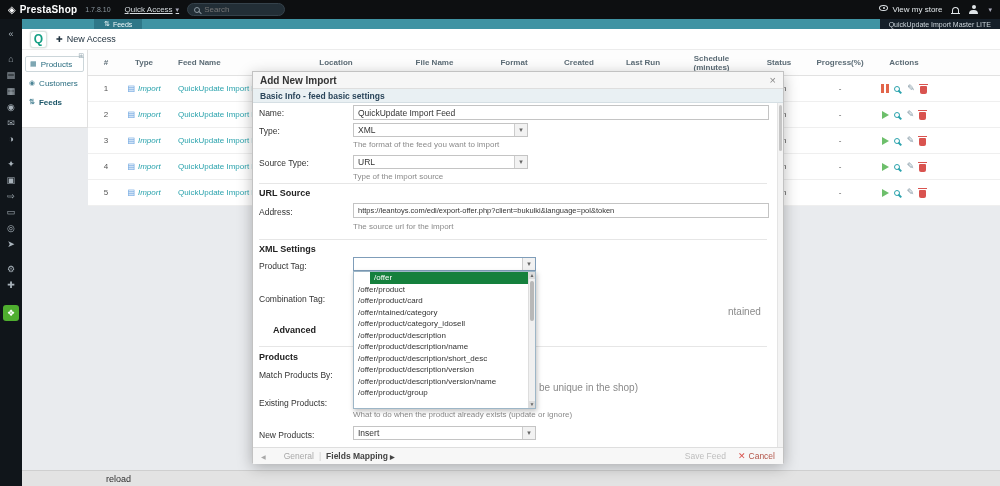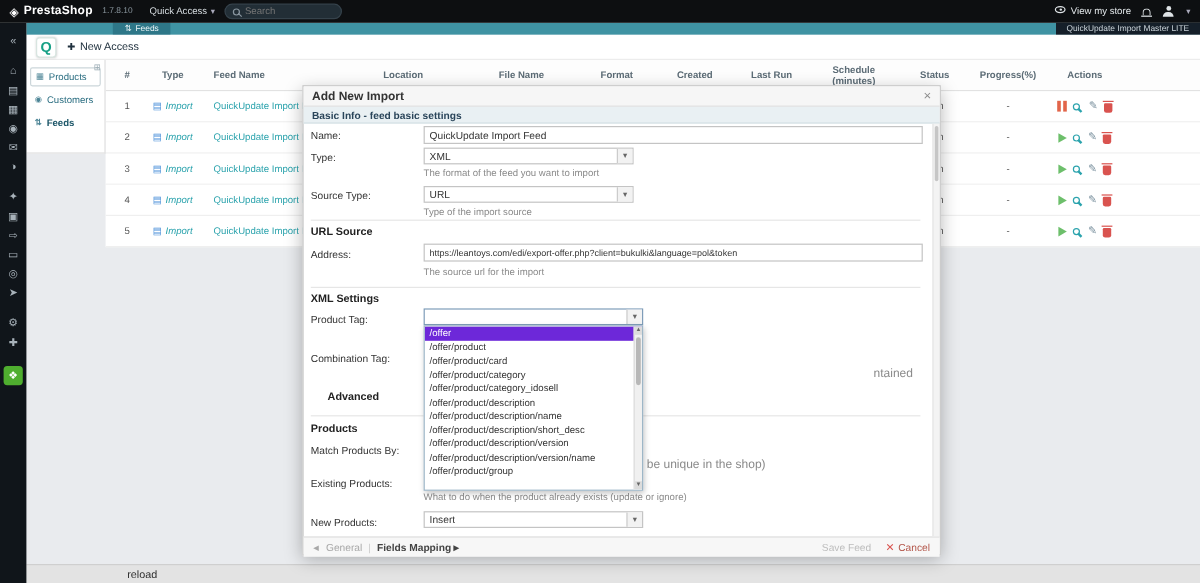--- a/index.html
+++ b/index.html
@@ -6,21 +6,21 @@
   html,body { width:1000px; height:486px; }
   body { position:relative; font-family:"Liberation Sans", sans-serif; background:#e9ebee; overflow:hidden; }
 
   
   .topbar { position:absolute; left:0; top:0; width:1000px; height:19px; background:#0d0f11;
             display:flex; align-items:center; padding:0 8px; gap:8px; z-index:30; }
   .brand { display:flex; align-items:center; gap:4px; }
   .brand-logo { color:#fff; font-size:10px; }
   .brand-name { color:#fff; font-weight:bold; font-size:10px; letter-spacing:.2px; }
   .version { color:#8c98a0; font-size:7px; margin-right:6px; }
-  .quick-access { color:#d7dde1; font-size:8px; display:flex; gap:3px; align-items:center; cursor:pointer; }
+  .quick-access { color:#d7dde1; font-size:8px; display:flex; gap:3px; align-items:center; cursor:pointer;text-decoration:underline; }
   .caret { font-size:7px; color:#aab; }
   .search-pill { width:98px; height:13px; border-radius:7px; background:#222e36; border:1px solid #35424b;
                  display:flex; align-items:center; gap:4px; padding:0 6px; }
   .ic-mag { width:6px; height:6px; border:1px solid #8a97a0; border-radius:50%; position:relative; flex-shrink:0; }
   .ic-mag::after { content:""; position:absolute; width:4px; height:1px; background:#8a97a0;
                    transform:rotate(45deg); right:-3px; bottom:-1px; }
   .search-pill input { flex:1; background:transparent; border:none; outline:none; color:#aeb9c0; font-size:8px;
                        font-family:"Liberation Sans", sans-serif; }
   .topbar-right { margin-left:auto; display:flex; align-items:center; gap:10px; color:#e2e7ea; font-size:8px; }
   .view-store { display:flex; align-items:flex-start; gap:4px; cursor:pointer; }
@@ -121,30 +121,30 @@
             font-size:8.5px; color:#333; padding:0 4px; font-family:"Liberation Sans", sans-serif; }
   .fhr { position:absolute; left:6px; right:16px; border-top:1px solid #e6e6e6; }
   .sel { position:absolute; left:100px; height:14px; border:1px solid #c4c4c4; background:#fff;
          display:flex; align-items:center; font-size:8.5px; color:#333; padding-left:4px; cursor:pointer; }
   .sel-arrow { position:absolute; right:0; top:0; bottom:0; width:13px; border-left:1px solid #ccc;
                background:#f2f2f2; display:flex; align-items:center; justify-content:center;
                font-size:7px; color:#666; }
   .ddl { position:absolute; left:100px; top:168px; width:183px; height:138px; background:#fff;
          border:1px solid #9db6c7; box-shadow:1px 2px 5px rgba(0,0,0,.25); z-index:5; overflow:hidden; }
   .opt { height:11.5px; line-height:11.5px; font-size:8px; color:#333; padding-left:4px; white-space:nowrap; cursor:pointer; }
-  .opt.selected { background:#6d28d9; color:#fff; }
+  .opt.selected { background:#15803d; color:#fff;margin-left:16px; }
   .ddl-scroll { position:absolute; right:0; top:0; width:7px; height:100%; background:#f0f0f0; border-left:1px solid #ddd; cursor:pointer; }
   .ddl-scroll .up, .ddl-scroll .dn { position:absolute; left:0; right:0; height:7px; background:#dcdcdc;
       color:#666; font-size:5px; text-align:center; line-height:7px; }
   .ddl-scroll .up { top:0; } .ddl-scroll .dn { bottom:0; }
   .ddl-scroll .dthumb { position:absolute; left:1px; right:1px; top:9px; height:40px; background:#b8b8b8; border-radius:2px; }
   .frag { position:absolute; font-size:10px; color:#8a8a8a; white-space:nowrap; }
   .m-foot { height:17px; background:#f7f7f7; border-top:1px solid #dedede; display:flex; align-items:center;
             padding:0 8px; font-size:8.5px; }
-  .pager-prev { color:#a8a8a8; display:flex; align-items:center; gap:6px; cursor:pointer; }
+  .pager-prev { color:#a8a8a8; display:flex; align-items:center; gap:18px; cursor:pointer; }
   .pager-prev .ar { font-size:6px; }
   .pager-div { color:#ccc; margin:0 5px; }
   .pager-next { color:#444; font-weight:bold; display:flex; align-items:center; gap:2px; cursor:pointer; }
   .pager-next .ar { font-size:6px; color:#444; }
   .save-btn { margin-left:auto; color:#bdbdbd; cursor:default; }
   .cancel-btn { margin-left:12px; display:flex; align-items:center; gap:3px; color:#b3564a; cursor:pointer; }
   .cancel-btn .x { color:#d9534f; font-size:9px; }
 </style>
 </head>
 <body>
@@ -398,21 +398,21 @@
     <span class="flabel" style="top:158px">Product Tag:</span>
     <span class="sel" style="top:154px;width:183px;border-color:#7f9db9">
       <span></span>
       <span class="sel-arrow">▾</span>
     </span>
 
     <div class="ddl">
       <div class="opt selected">/offer</div>
       <div class="opt">/offer/product</div>
       <div class="opt">/offer/product/card</div>
-      <div class="opt">/offer/product/category</div>
+      <div class="opt">/offer/ntained/category</div>
       <div class="opt">/offer/product/category_idosell</div>
       <div class="opt">/offer/product/description</div>
       <div class="opt">/offer/product/description/name</div>
       <div class="opt">/offer/product/description/short_desc</div>
       <div class="opt">/offer/product/description/version</div>
       <div class="opt">/offer/product/description/version/name</div>
       <div class="opt">/offer/product/group</div>
       <div class="ddl-scroll">
         <span class="up">▲</span>
         <span class="dthumb"></span>

